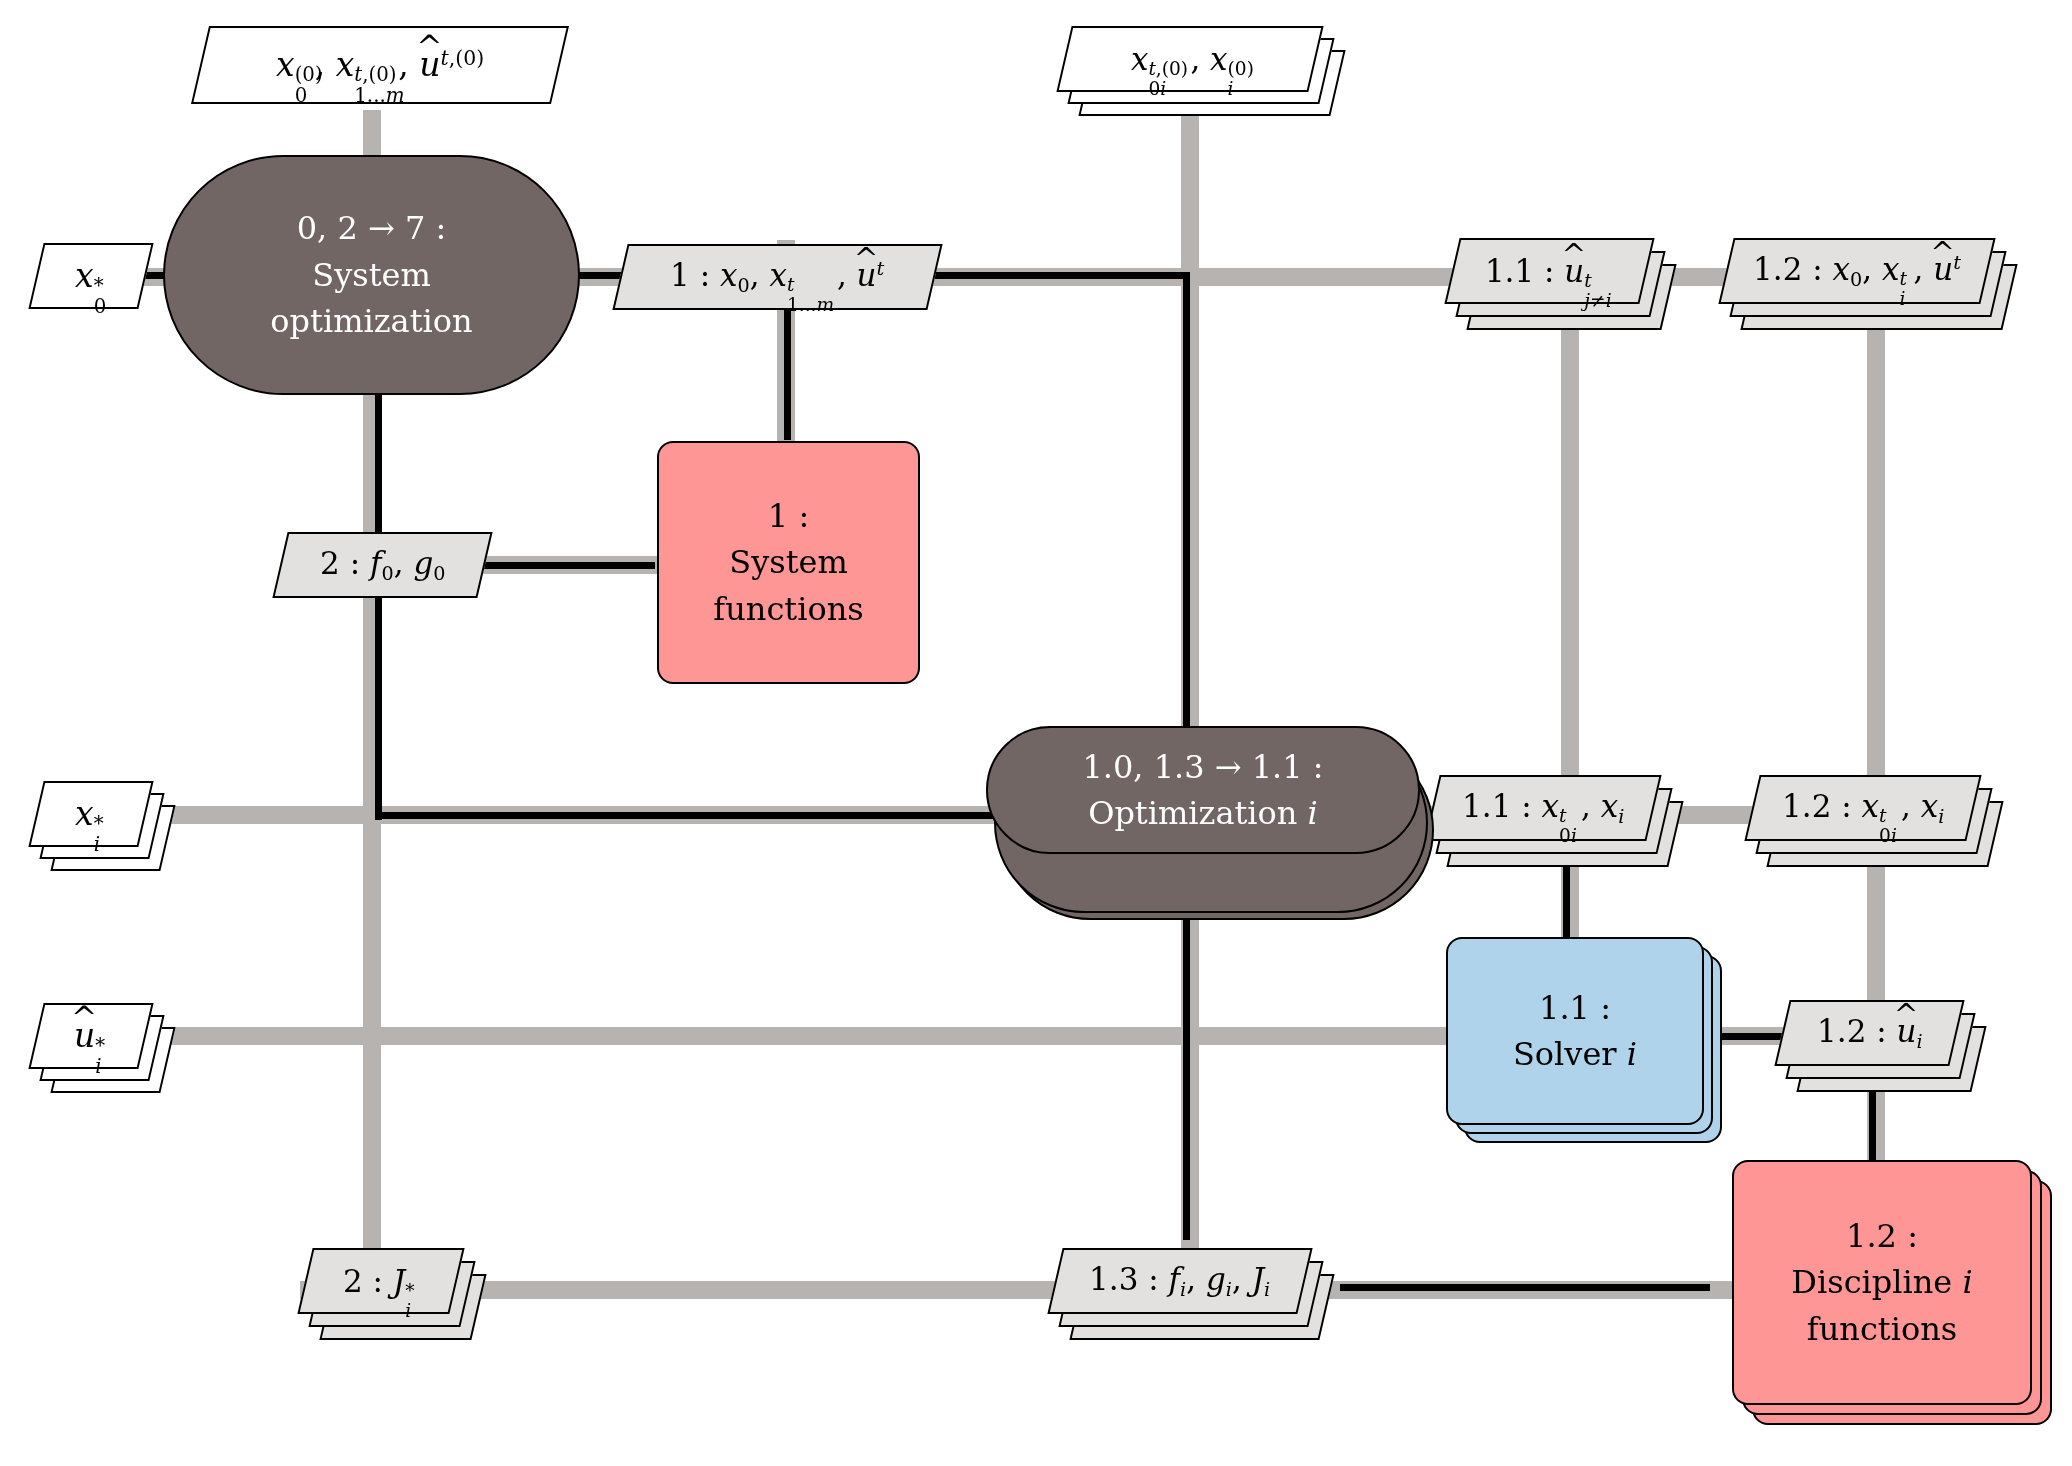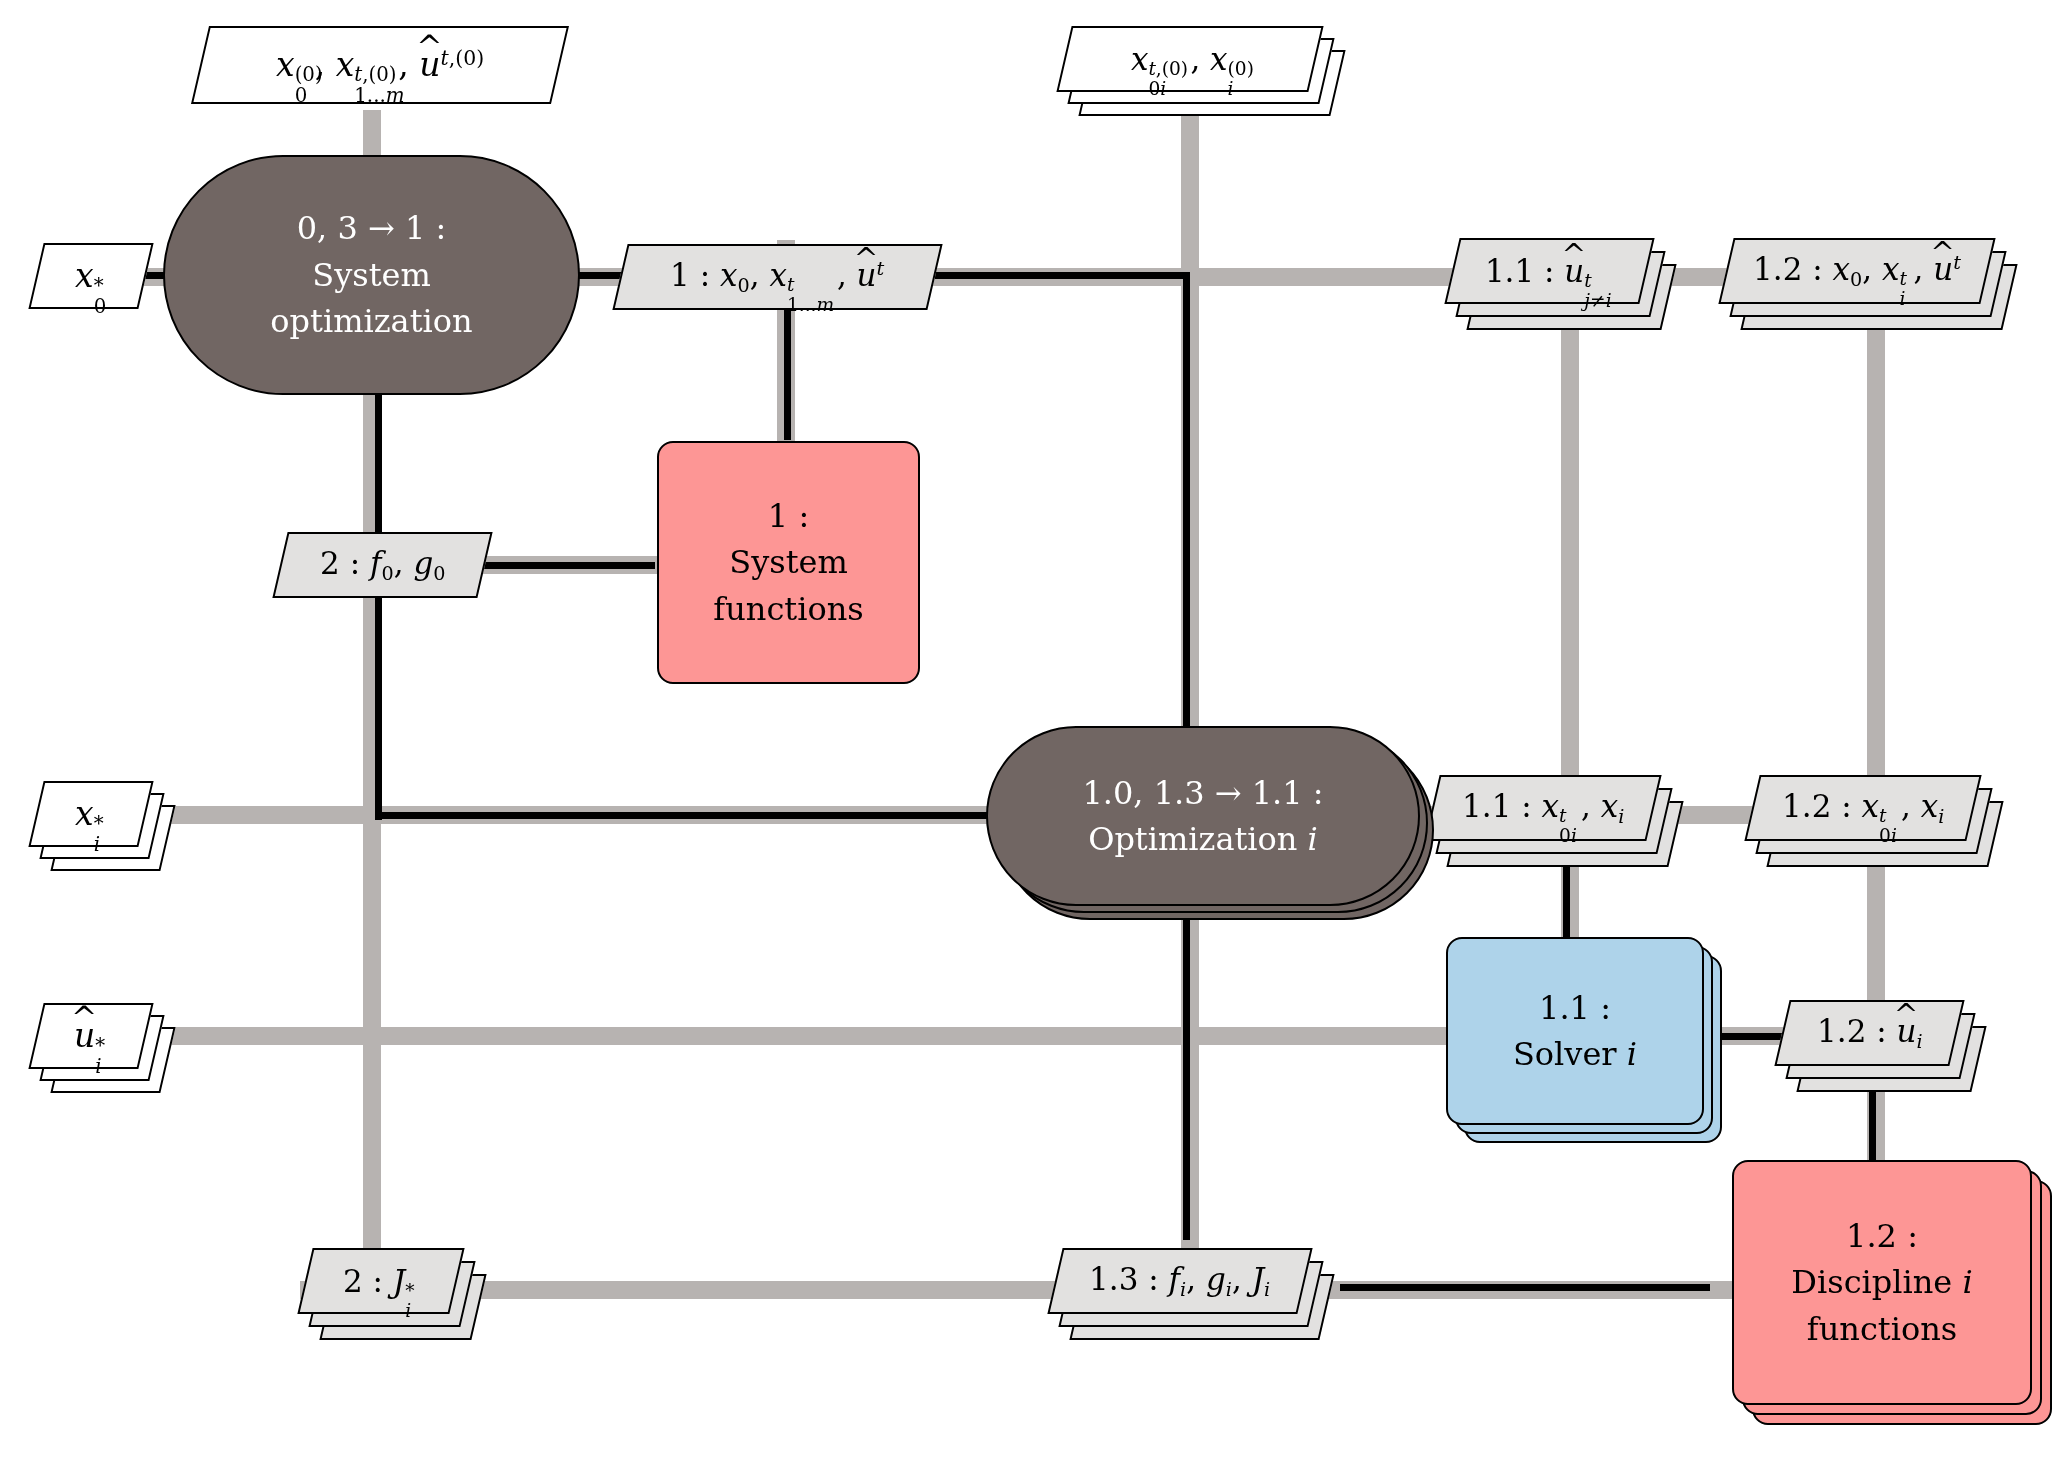--- a/index.html
+++ b/index.html
@@ -240,37 +240,37 @@
     <div class="layer" style="left:11px;top:13px;width:250px;height:66px;background:#e2e1e0;"></div>
   </div>
   <div class="pgram pg-gray" style="left:1055px;top:1248px;width:250px;height:66px;">
     <span class="nodetext" style="font-size:31px;">
       1.3 : <span class="mathi">f</span><span class="sub">i</span>,&nbsp;<span class="mathi">g</span><span class="sub">i</span>,&nbsp;<span class="mathi">J</span><span class="sub">i</span>
     </span>
   </div>
 
   <div class="ellip" style="left:163px;top:155px;width:417px;height:240px;">
     <div class="nodetext" style="font-size:32px;">
-      <div>0, 3 → 1 :</div>
+      <div>0, 2 → 7 :</div>
       <div>System</div>
       <div>optimization</div>
     </div>
   </div>
 
   <div class="rbox rb-pink" style="left:657px;top:441px;width:263px;height:243px;">
     <div class="nodetext" style="font-size:32px;color:#000;">
       <div>1 :</div>
       <div>System</div>
       <div>functions</div>
     </div>
   </div>
 
   <div class="ellip" style="left:1000px;top:740px;width:434px;height:180px;z-index:5;"></div>
   <div class="ellip" style="left:994px;top:733px;width:434px;height:180px;z-index:5;"></div>
-  <div class="ellip" style="left:986px;top:726px;width:434px;height:180px;">
+  <div class="ellip" style="left:986px;top:726px;width:434px;height:128px;">
     <div class="nodetext" style="font-size:32px;">
       <div>1.0, 1.3 → 1.1 :</div>
       <div>
         <span>Optimization</span>
         <span class="mathi">i</span>
       </div>
     </div>
   </div>
 
   <div class="rbox rb-blue" style="left:1464px;top:955px;width:258px;height:188px;z-index:5;"></div>

